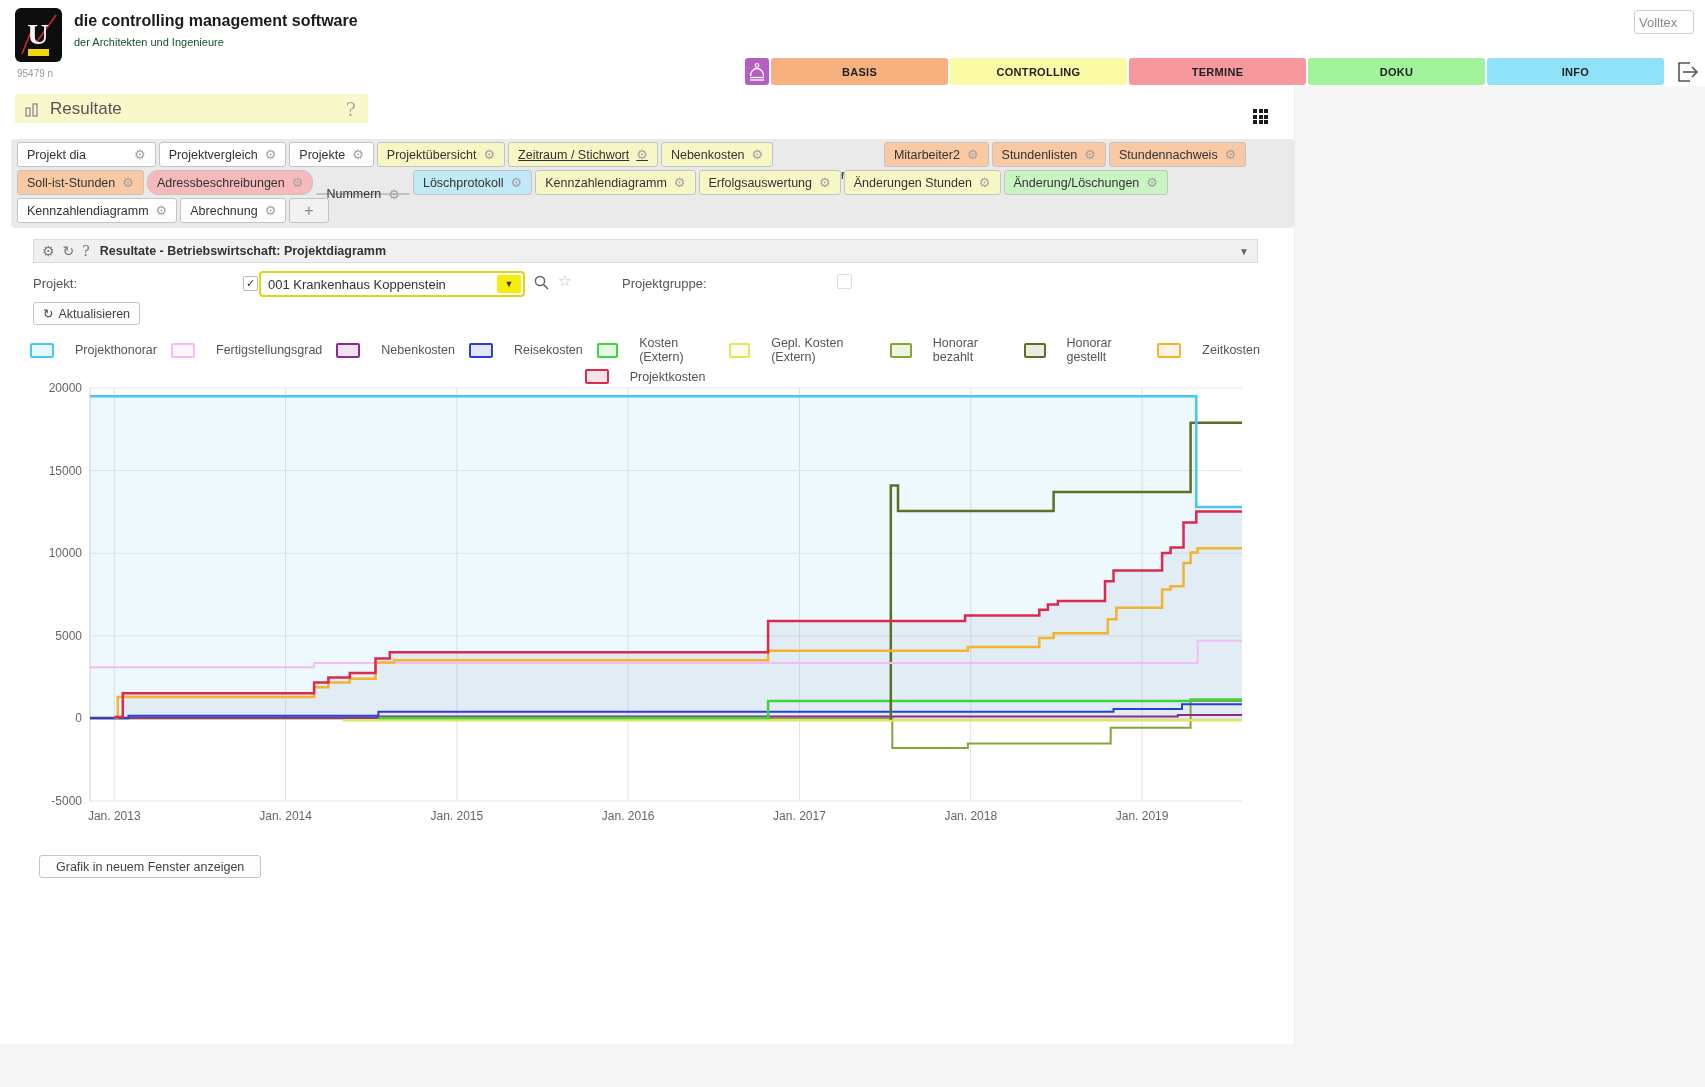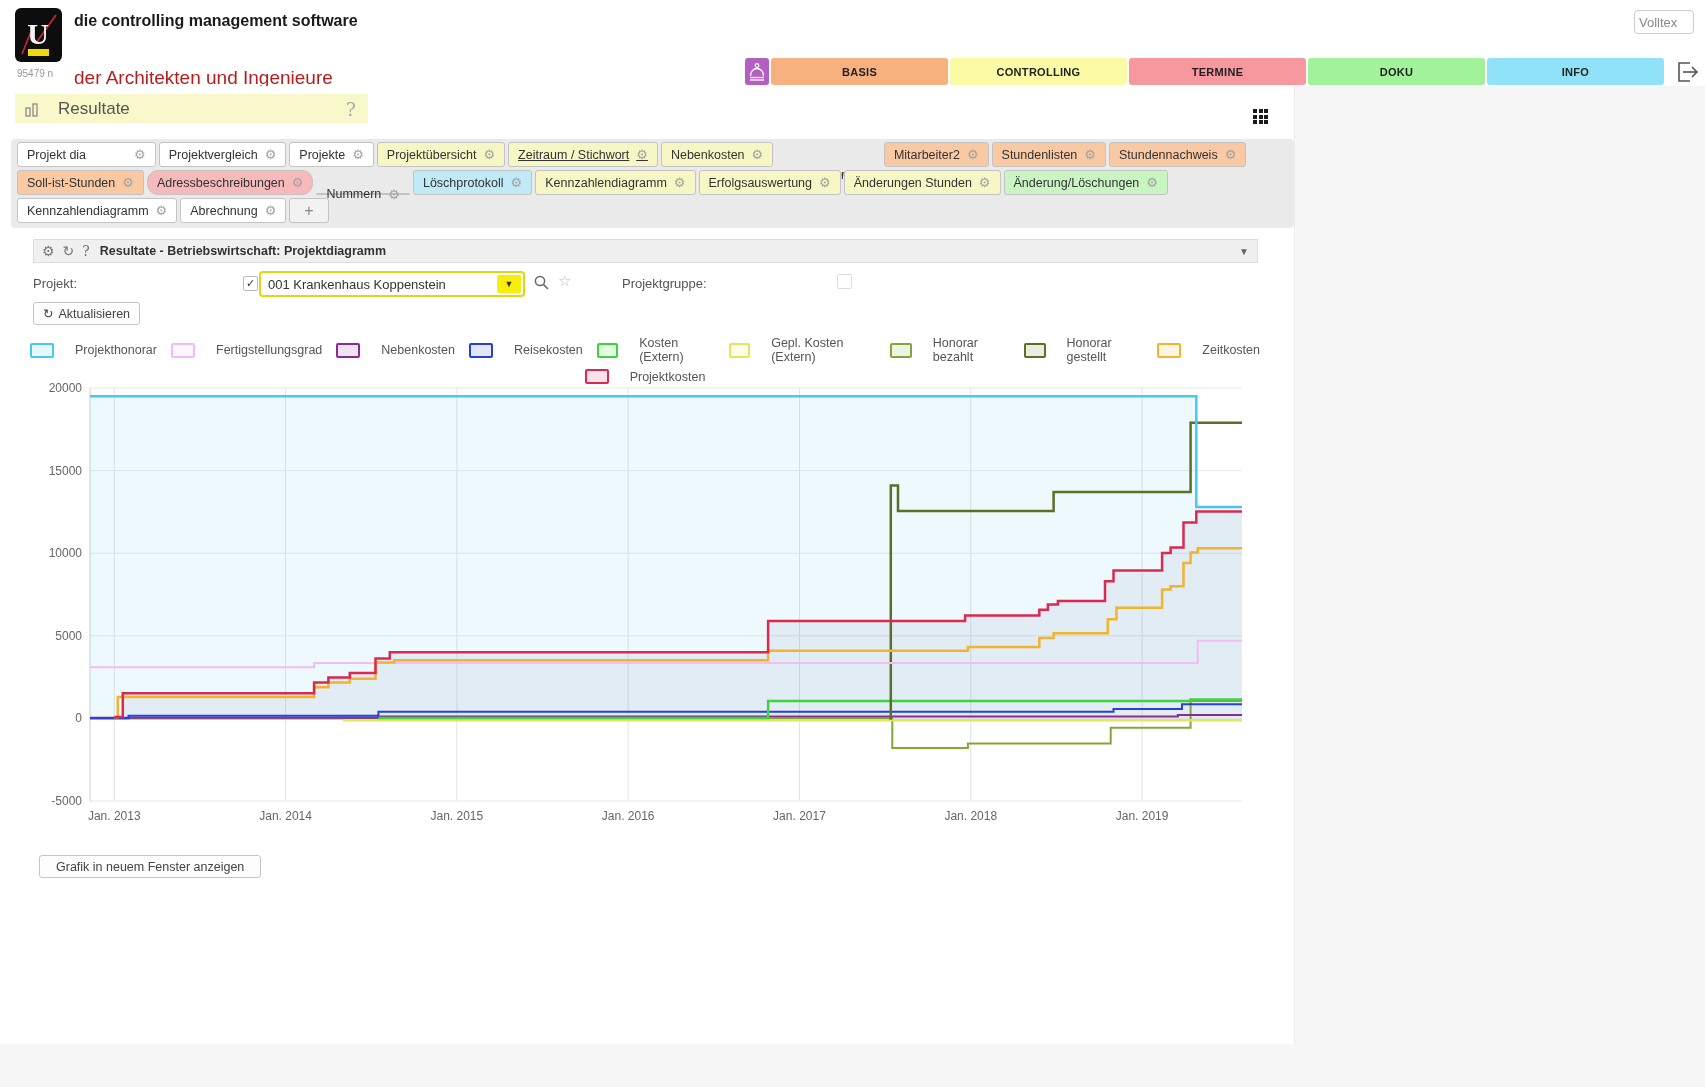--- a/index.html
+++ b/index.html
@@ -3,35 +3,35 @@
 <meta charset="utf-8">
 <style>
   html,body{margin:0;padding:0;background:#f6f6f6;font-family:"Liberation Sans",sans-serif;}
   #screen{position:relative;width:1705px;height:1087px;background:#f6f6f6;overflow:hidden;}
   .abs{position:absolute;}
 
   
   #header{left:0;top:0;width:1705px;height:86px;background:#ffffff;}
   #logo{left:15px;top:8px;width:47px;height:54px;background:#0d0d0d;border-radius:6px;}
   #app-title{left:74px;top:12px;font-size:16px;font-weight:bold;color:#1a1a1a;}
-  #app-subtitle{left:74px;top:36px;font-size:19px;color:#b91c1c;margin-top:31px;}
+  #app-subtitle{left:74px;top:36px;font-size:11px;color:#14532d;}
   #build-no{left:17px;top:68px;font-size:10px;color:#999;}
   #fulltext{left:1634px;top:10px;width:50px;height:20px;border:1px solid #ccc;border-radius:4px;font-size:13px;color:#888;padding:1px 4px;font-family:"Liberation Sans",sans-serif;outline:none;background:#fff;}
 
   
   #nav{left:745px;top:58px;height:27px;display:flex;gap:2px;align-items:stretch;}
   .nav-menu-btn{width:24px;border-radius:3px;display:flex;align-items:center;justify-content:center;cursor:pointer;}
   .nav-tab{width:177px;border-radius:3px;display:flex;align-items:center;justify-content:center;font-size:11px;font-weight:bold;color:#222;letter-spacing:.3px;cursor:pointer;}
   #exit-btn{left:1674px;top:59px;width:26px;height:26px;cursor:pointer;}
 
   
   #content{left:0;top:86px;width:1294px;height:958px;background:#fff;border-right:1px solid #ececec;}
 
   #section-bar{left:15px;top:8px;width:353px;height:29px;background:#f8f8cb;display:flex;align-items:center;}
-  #section-title{font-size:17px;color:#555;margin-left:16px;}
+  #section-title{font-size:17px;color:#555;margin-left:8px;}
   #section-help{margin-left:auto;margin-right:12px;font-size:19px;color:#aaa;font-family:"DejaVu Serif",serif;}
   #apps-icon{left:1253px;top:23px;width:16px;height:16px;display:grid;grid-template-columns:repeat(3,4px);grid-template-rows:repeat(3,4px);gap:1.5px;cursor:pointer;}
   #apps-icon div{background:#1a1a1a;}
 
   
   #tabstrip{left:11px;top:53px;width:1283px;height:89px;background:#eaeaea;border-radius:4px;padding-top:3px;box-sizing:border-box;}
   .tabrow{display:flex;gap:3px;margin:0 0 3px 6px;height:25px;}
   .wtab{display:flex;align-items:center;gap:7px;border:1px solid #c3c3c3;border-radius:3px;padding:0 9px;font-size:12.5px;color:#333;background:#fff;cursor:pointer;white-space:nowrap;}
   .wtab .gear{color:#a3a3a3;font-size:13px;line-height:1;}
   .wtab.add-tab{color:#888;font-size:16px;padding:0 14px;background:#f2f2f2;}

